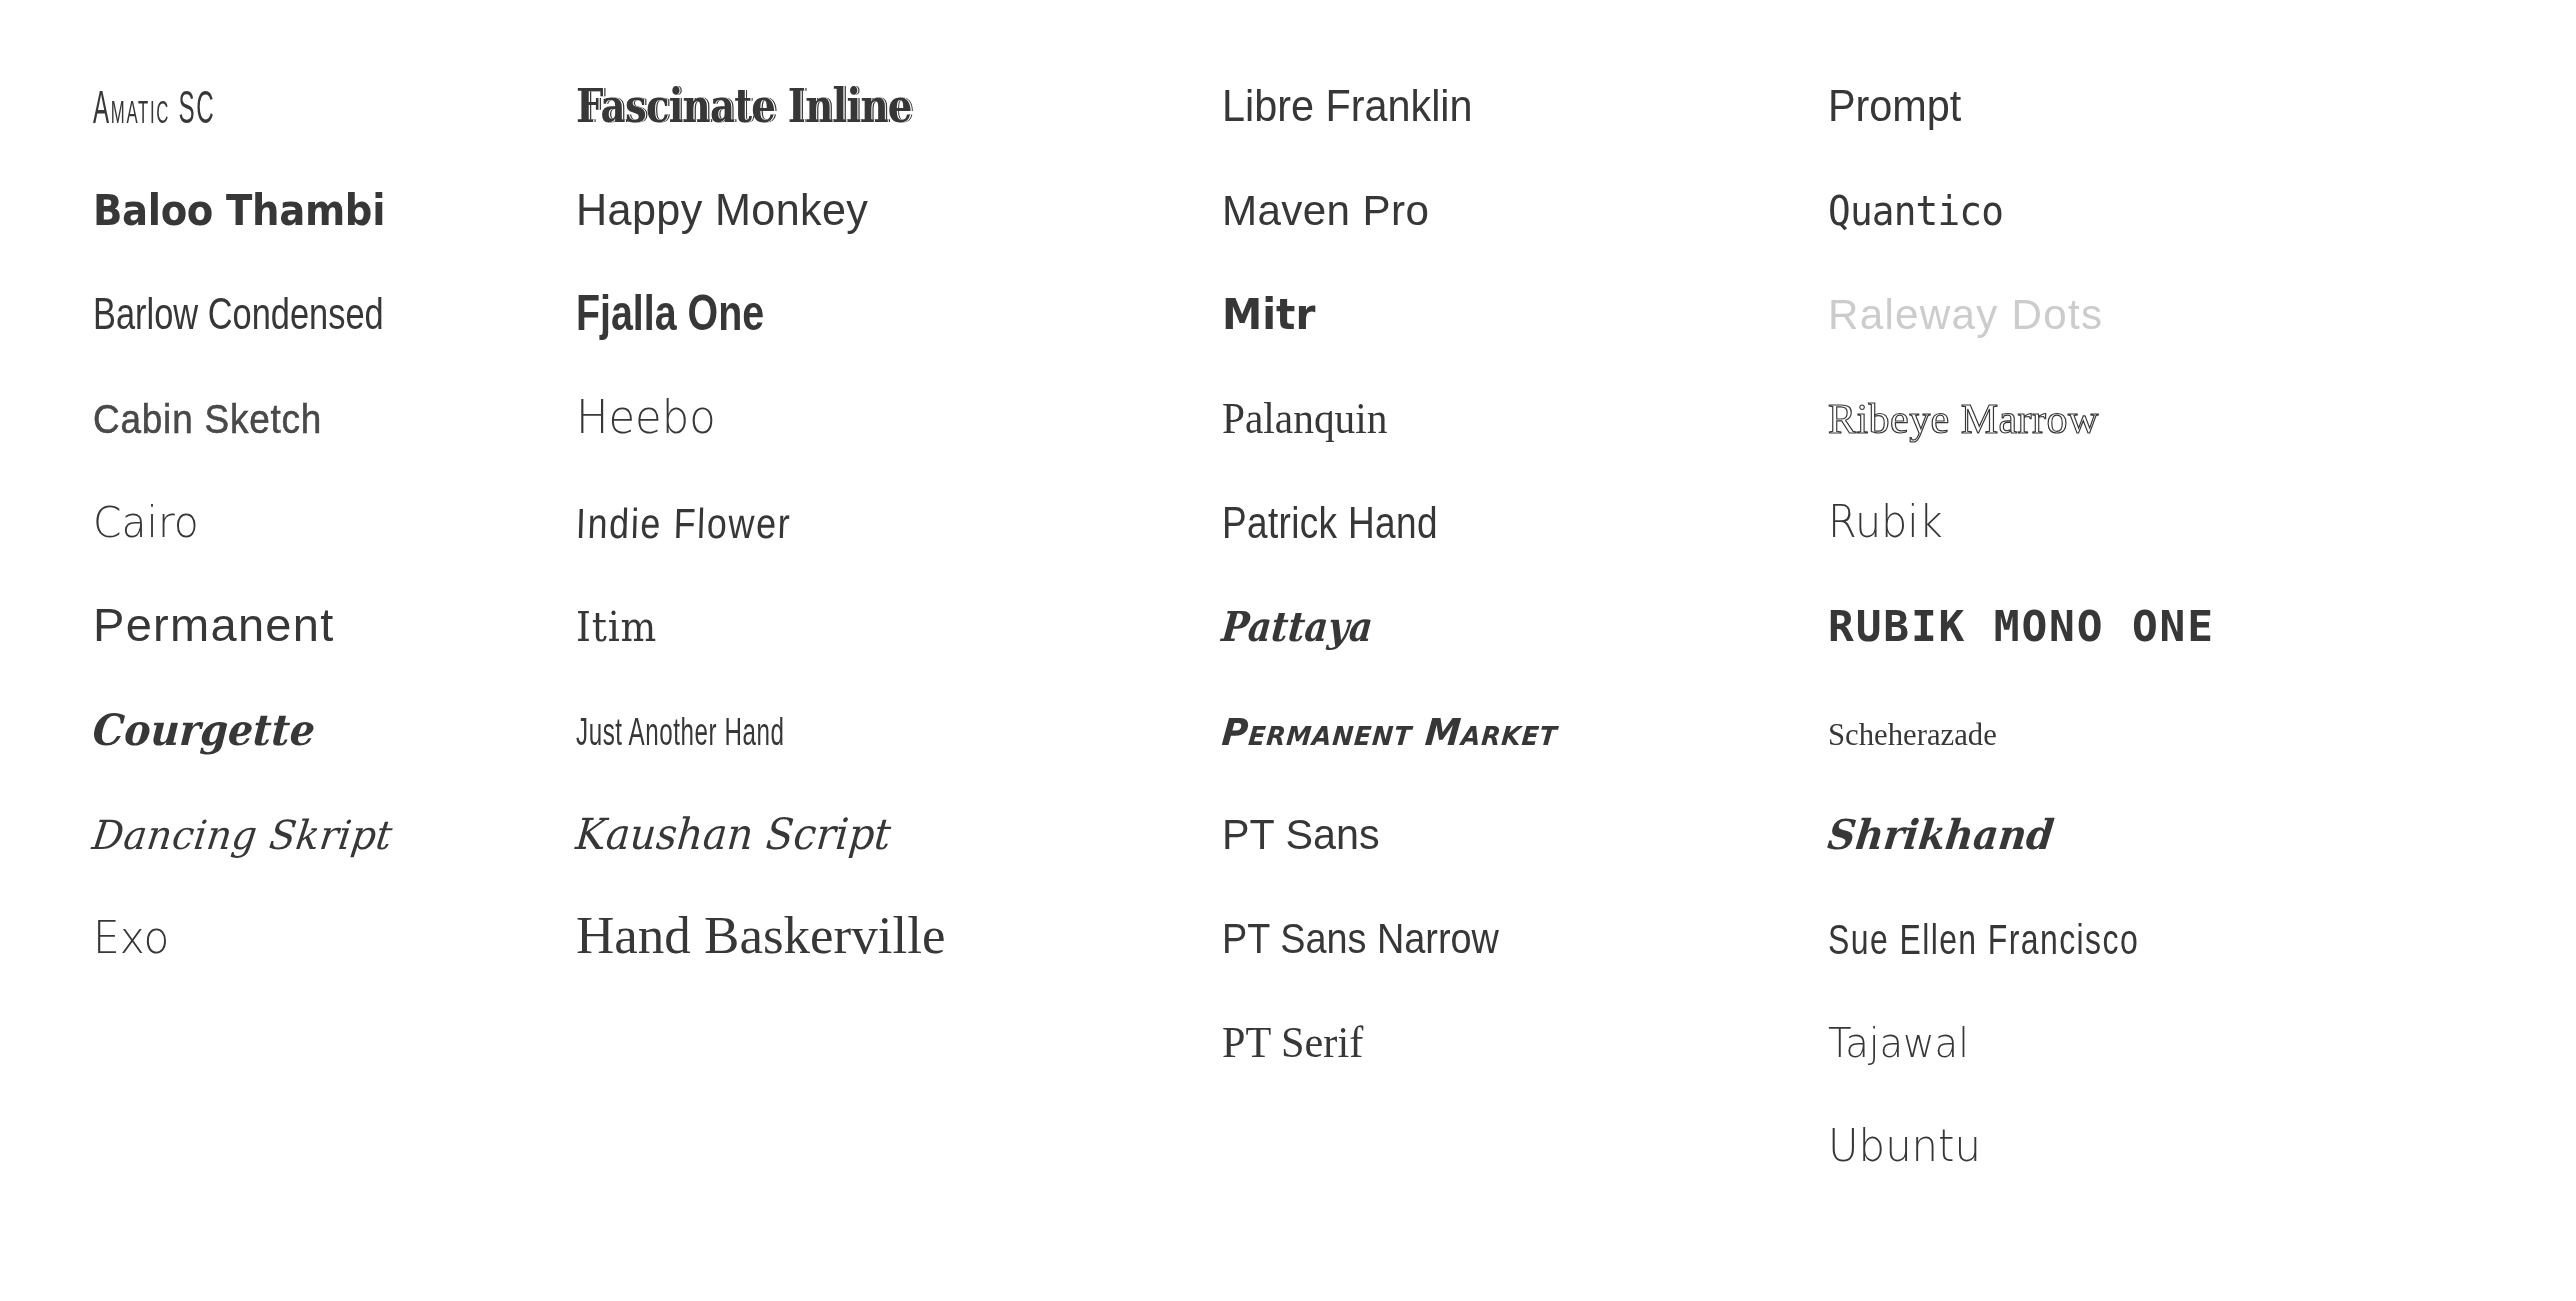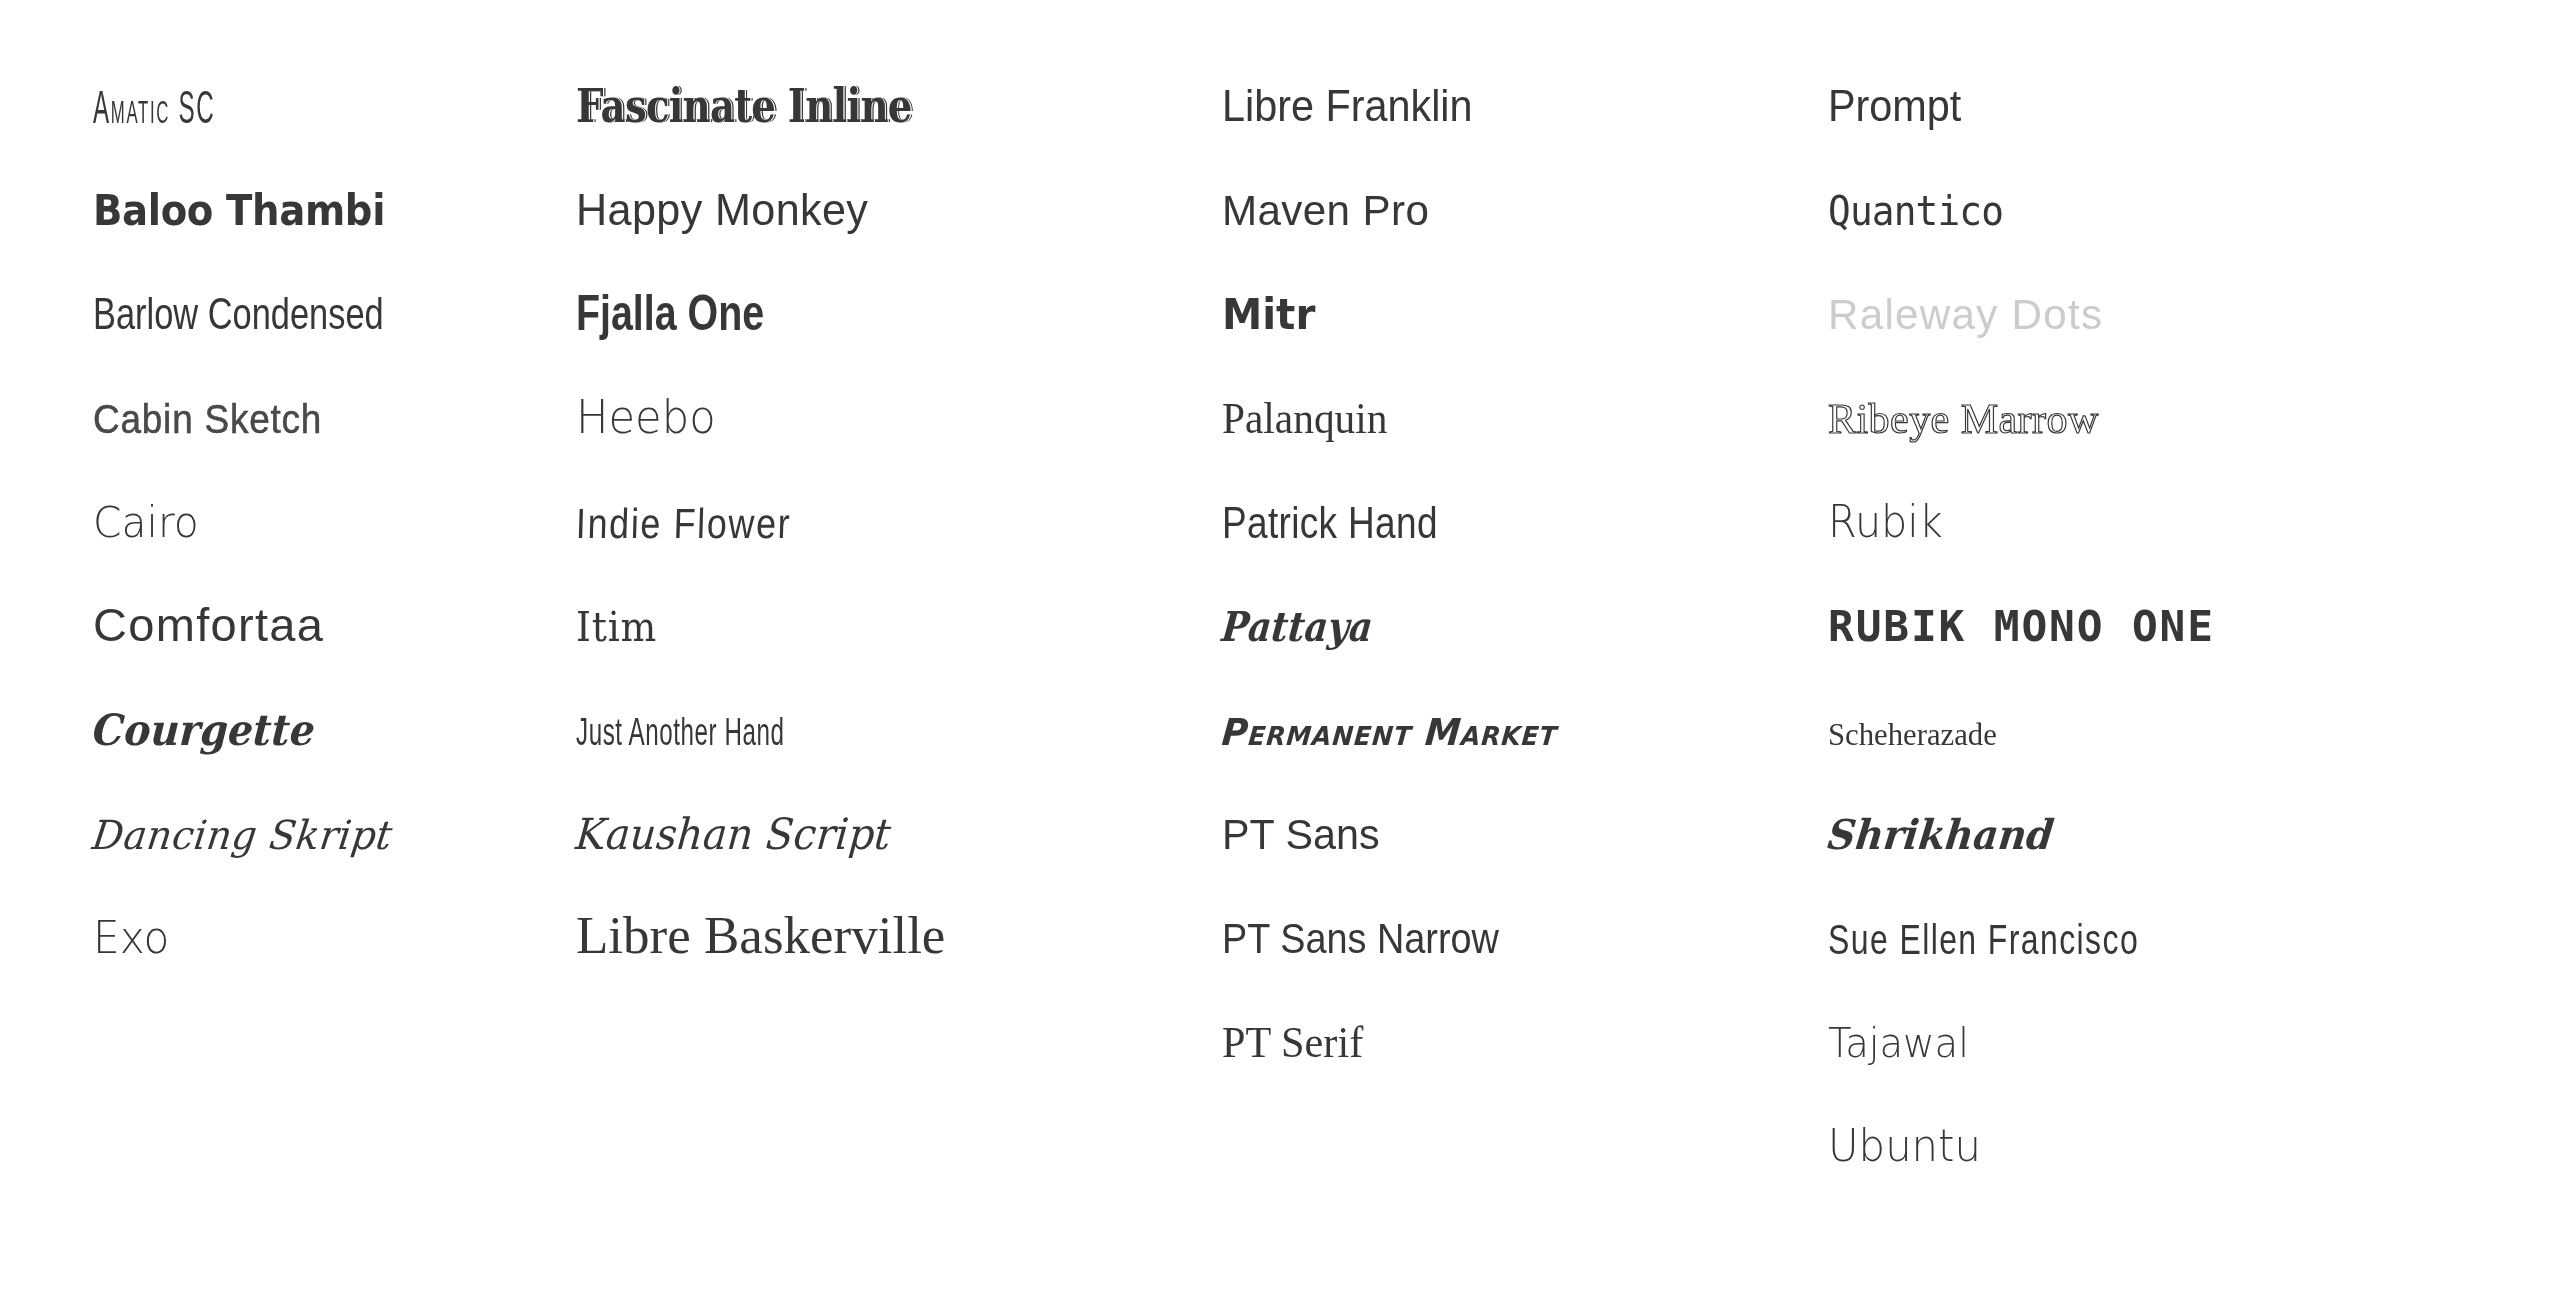--- a/index.html
+++ b/index.html
@@ -156,36 +156,36 @@
 <body>
 
 <div id="font-grid">
 
   <div class="font-column col-1">
     <div class="font-row"><span class="font-sample f-amatic">Amatic SC</span></div>
     <div class="font-row"><span class="font-sample f-baloo">Baloo Thambi</span></div>
     <div class="font-row"><span class="font-sample f-barlowcond">Barlow Condensed</span></div>
     <div class="font-row"><span class="font-sample f-cabinsk">Cabin Sketch</span></div>
     <div class="font-row"><span class="font-sample f-cairo">Cairo</span></div>
-    <div class="font-row"><span class="font-sample f-comfortaa">Comfortaa</span></div>
+    <div class="font-row"><span class="font-sample f-comfortaa">Permanent</span></div>
     <div class="font-row"><span class="font-sample f-courgette">Courgette</span></div>
     <div class="font-row"><span class="font-sample f-dancing">Dancing Skript</span></div>
     <div class="font-row"><span class="font-sample f-exo">Exo</span></div>
   </div>
 
   <div class="font-column col-2">
     <div class="font-row"><span class="font-sample f-fascinate">Fascinate Inline</span></div>
     <div class="font-row"><span class="font-sample f-happymk">Happy Monkey</span></div>
     <div class="font-row"><span class="font-sample f-fjalla">Fjalla One</span></div>
     <div class="font-row"><span class="font-sample f-heebo">Heebo</span></div>
     <div class="font-row"><span class="font-sample f-indie">Indie Flower</span></div>
     <div class="font-row"><span class="font-sample f-itim">Itim</span></div>
     <div class="font-row"><span class="font-sample f-justanot">Just Another Hand</span></div>
     <div class="font-row"><span class="font-sample f-kaushan">Kaushan Script</span></div>
-    <div class="font-row"><span class="font-sample f-librebask">Libre Baskerville</span></div>
+    <div class="font-row"><span class="font-sample f-librebask">Hand Baskerville</span></div>
   </div>
 
   <div class="font-column col-3">
     <div class="font-row"><span class="font-sample f-librefrank">Libre Franklin</span></div>
     <div class="font-row"><span class="font-sample f-mavenpro">Maven Pro</span></div>
     <div class="font-row"><span class="font-sample f-mitr">Mitr</span></div>
     <div class="font-row"><span class="font-sample f-palanquin">Palanquin</span></div>
     <div class="font-row"><span class="font-sample f-patrick">Patrick Hand</span></div>
     <div class="font-row"><span class="font-sample f-pattaya">Pattaya</span></div>
     <div class="font-row"><span class="font-sample f-permanent">Permanent Market</span></div>

